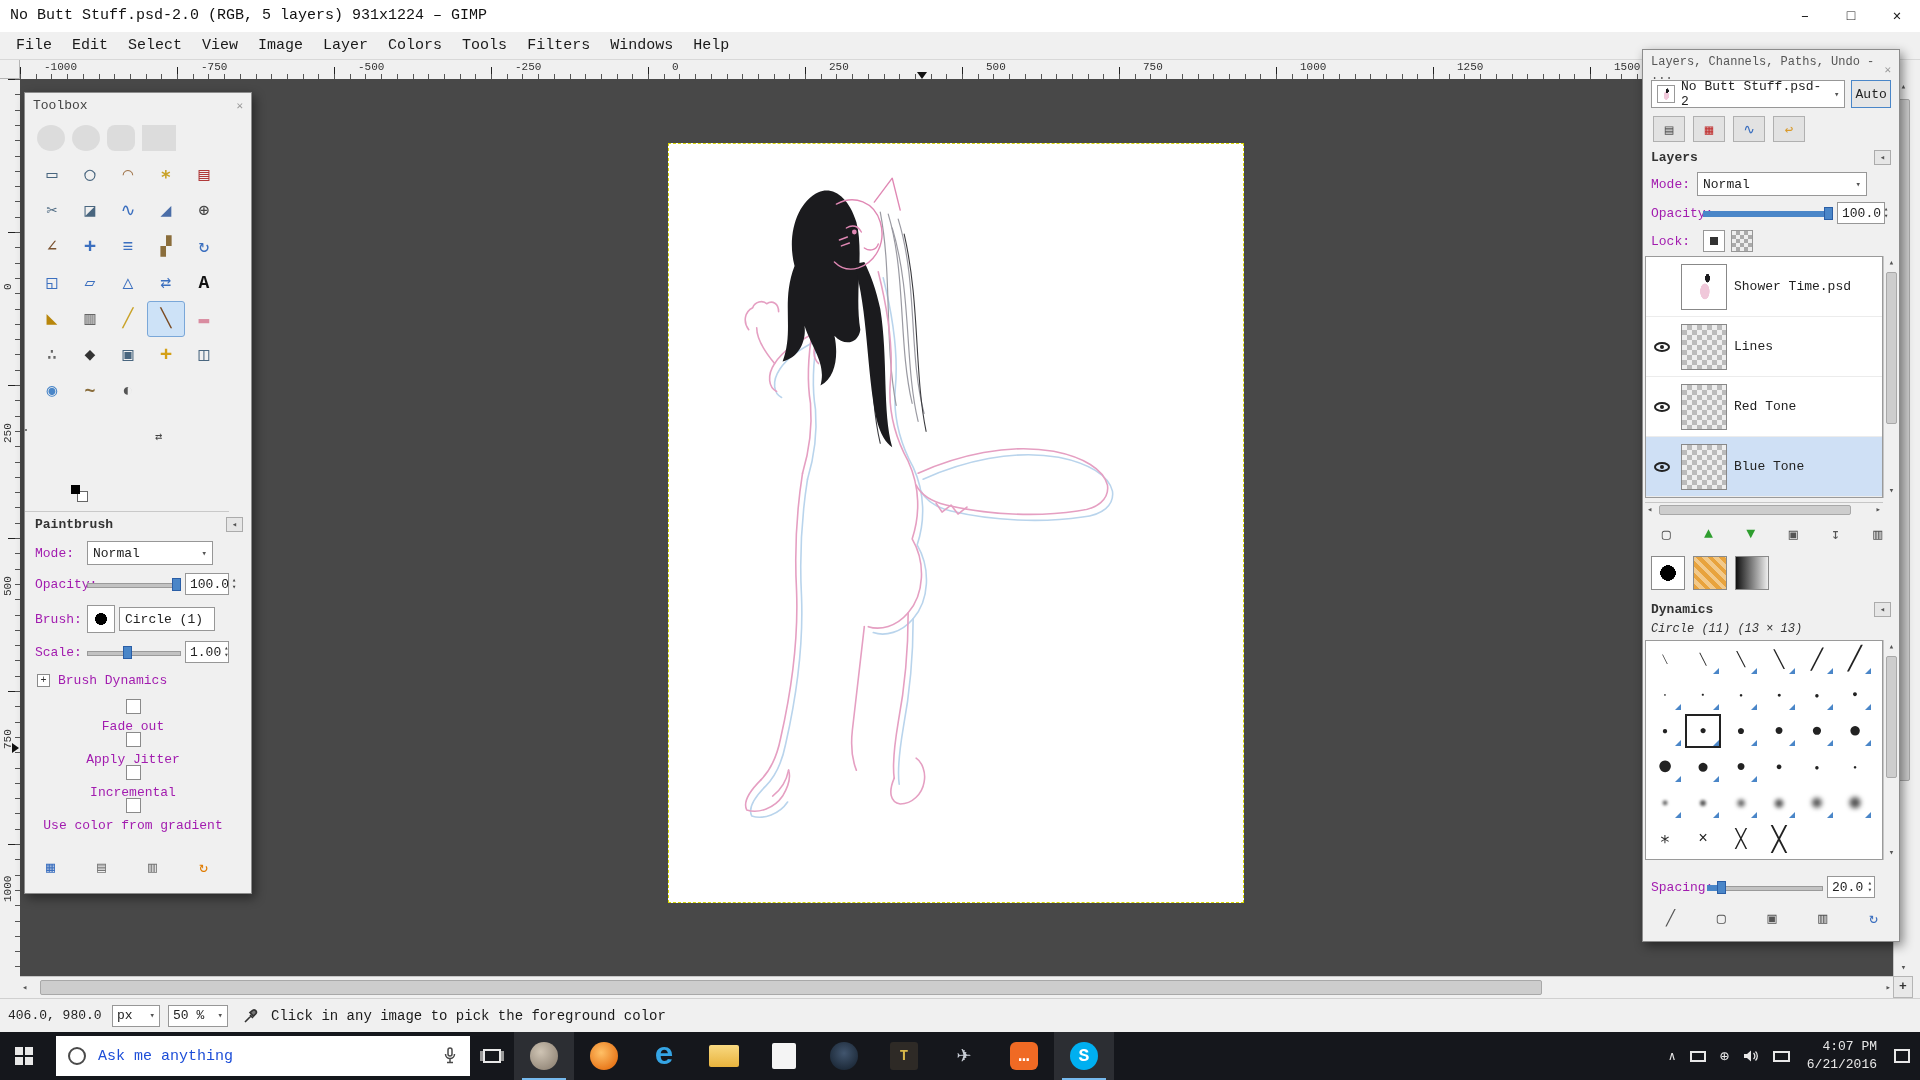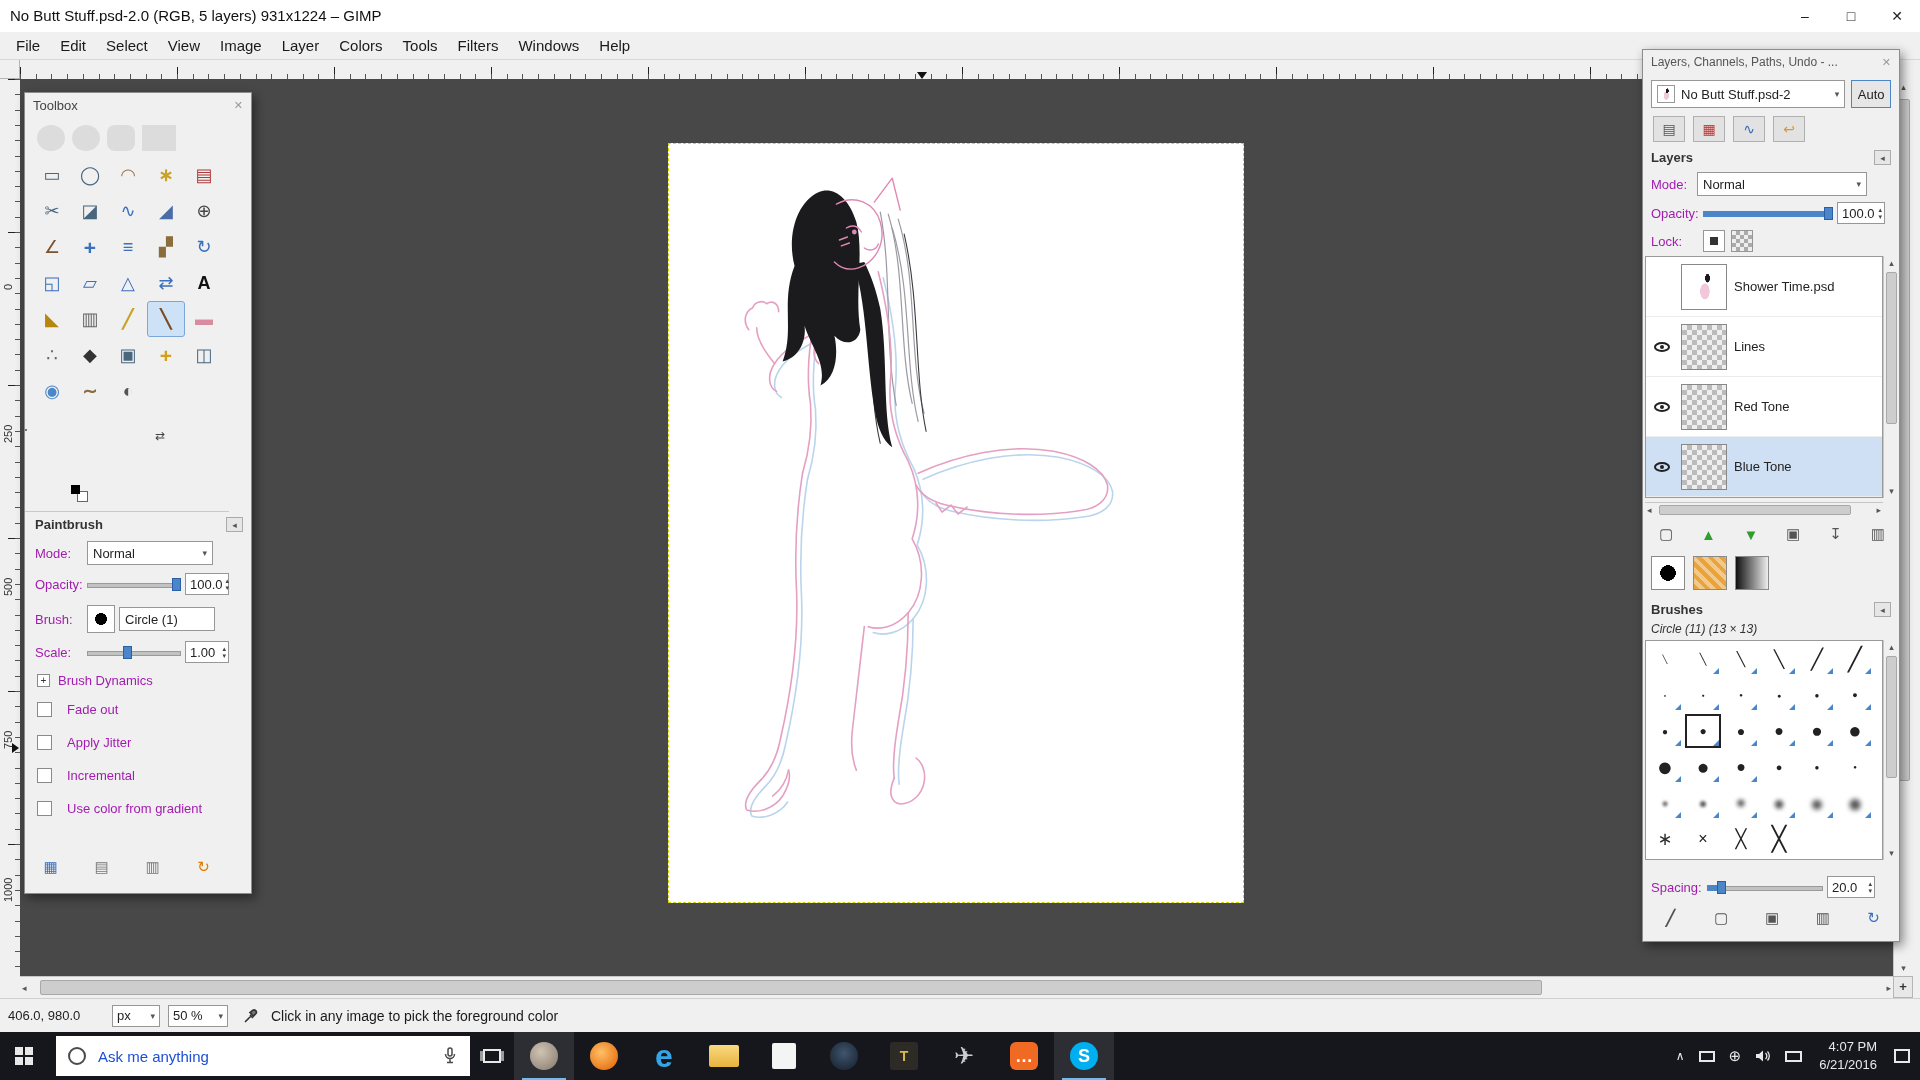--- a/index.html
+++ b/index.html
@@ -1,17 +1,17 @@
 <!DOCTYPE html>
 <html><head>
 <meta charset="utf-8">
 <style>
   html,body{margin:0;padding:0;background:#000;}
   #screen{position:relative;width:1920px;height:1080px;overflow:hidden;
-    font-family:Liberation Sans, sans-serif;background:#f0f0f0;color:#222;}
+    font-family:Liberation Mono, monospace;background:#f0f0f0;color:#222;}
   .abs{position:absolute;}
   .flex{display:flex;align-items:center;}
 
   
   .titlebar{left:0;top:0;width:1920px;height:32px;background:#ffffff;border-bottom:1px solid #e2e2e2;}
   .title-text{margin-left:10px;font-size:15px;color:#111;line-height:32px;}
   .win-controls{position:absolute;right:0;top:0;display:flex;}
   .win-btn{width:46px;height:32px;line-height:32px;text-align:center;font-size:14px;color:#222;}
   .menubar{left:0;top:32px;width:1920px;height:28px;background:#f0f0f0;border-bottom:1px solid #d8d8d8;display:flex;align-items:center;padding-left:6px;box-sizing:border-box;}
   .menu-item{padding:4px 10px;font-size:15px;color:#1a1a1a;}
@@ -66,21 +66,21 @@
   .opt-label{font-size:13px;color:#a21caf;}
   .combo{background:#fff;border:1px solid #979797;height:24px;display:flex;align-items:center;justify-content:space-between;font-size:13px;padding:0 5px;box-sizing:border-box;}
   .arr{color:#555;font-size:9px;margin-left:5px;}
   .spinbox{display:flex;align-items:center;background:#fff;border:1px solid #979797;height:22px;font-size:13px;padding:0 2px 0 4px;box-sizing:border-box;justify-content:space-between;}
   .spin-arrows{display:flex;flex-direction:column;font-size:7px;line-height:7px;color:#444;margin-left:3px;}
   .slider{position:relative;height:15px;}
   .slider .track{position:absolute;left:0;right:0;top:6px;height:3px;background:#c2c2c2;border:1px solid #9a9a9a;}
   .slider .fill{position:absolute;left:0;top:5px;height:6px;background:#4a86c8;}
   .slider .handle{position:absolute;top:1px;width:9px;height:13px;background:#4a86c8;border:1px solid #2a5ea6;box-sizing:border-box;}
   .checkbox{width:15px;height:15px;background:#fff;border:1px solid #8a8a8a;box-sizing:border-box;flex:0 0 15px;}
-  .check-row{display:flex;gap:15px;align-items:center;padding:0 0 0 12px;height:21px;margin-bottom:12px;}
+  .check-row{display:flex;gap:5px;align-items:center;padding:0 0 0 12px;height:21px;margin-bottom:12px;flex-direction:column;}
   .mini-btn{width:28px;height:24px;display:flex;align-items:center;justify-content:center;font-size:15px;}
   .expander{width:13px;height:13px;border:1px solid #8a8a8a;background:#fff;font-size:10px;line-height:11px;text-align:center;color:#333;box-sizing:border-box;}
 
   
   .dlg-title{font-size:12px;color:#555;}
   .tab-btn{width:32px;height:26px;background:#e2e2e2;border:1px solid #b0b0b0;display:flex;align-items:center;justify-content:center;font-size:14px;box-sizing:border-box;}
   .layer-list{background:#fff;border:1px solid #9a9a9a;box-sizing:border-box;overflow:hidden;}
   .layer-row{display:flex;align-items:center;height:60px;border-bottom:1px solid #ececec;padding:0 4px;gap:7px;font-size:13px;box-sizing:border-box;}
   .layer-row[data-selected="true"]{background:#cfe0f5;}
   .eye-cell{width:24px;display:flex;justify-content:center;}
@@ -145,20 +145,34 @@
       <div class="menu-item">Layer</div>
       <div class="menu-item">Colors</div>
       <div class="menu-item">Tools</div>
       <div class="menu-item">Filters</div>
       <div class="menu-item">Windows</div>
       <div class="menu-item">Help</div>
     </div>
 
   <div class="abs ruler-corner"></div>
   <div class="abs top-ruler">
+    <div class="ruler-labels-h">
+
+    <span class="rlabel-h">-1000</span>
+        <span class="rlabel-h">-750</span>
+        <span class="rlabel-h">-500</span>
+        <span class="rlabel-h">-250</span>
+        <span class="rlabel-h">0</span>
+        <span class="rlabel-h">250</span>
+        <span class="rlabel-h">500</span>
+        <span class="rlabel-h">750</span>
+        <span class="rlabel-h">1000</span>
+        <span class="rlabel-h">1250</span>
+        <span class="rlabel-h">1500</span>
+      </div>
     <div class="marker-h" style="left:897px;"></div>
   </div>
   <div class="abs left-ruler">
     <div class="ruler-labels-v">
 
     <span class="rlabel-v">0</span>
         <span class="rlabel-v">250</span>
         <span class="rlabel-v">500</span>
         <span class="rlabel-v">750</span>
         <span class="rlabel-v">1000</span>
@@ -653,21 +667,21 @@
       </div>
 
     <div class="abs flex" style="left:8px;top:506px;gap:8px;">
 
     <div class="media-swatch" style="background:radial-gradient(circle at 50% 50%, #000 0 34%, #fff 35%)"></div>
         <div class="media-swatch" style="background:repeating-linear-gradient(45deg,#e8a33d 0 4px,#f2c98a 4px 8px)"></div>
         <div class="media-swatch" style="background:linear-gradient(90deg,#111,#eee)"></div>
       </div>
 
     <div class="abs flex" style="left:8px;top:552px;right:8px;justify-content:space-between;">
-      <span style="font-size:13px;font-weight:bold;color:#333;">Brushes</span>
+      <span style="font-size:13px;font-weight:bold;color:#333;">Dynamics</span>
       <span class="collapse-btn">◂</span>
     </div>
     <div class="abs italic12" style="left:8px;top:572px;">Circle (11) (13 × 13)</div>
 
     <div class="abs brush-grid" style="left:2px;top:590px;width:238px;height:220px;">
 
         <div class="brush-cell">
           <span style="font-size:8px;color:#222">╲</span>
         </div>
 

